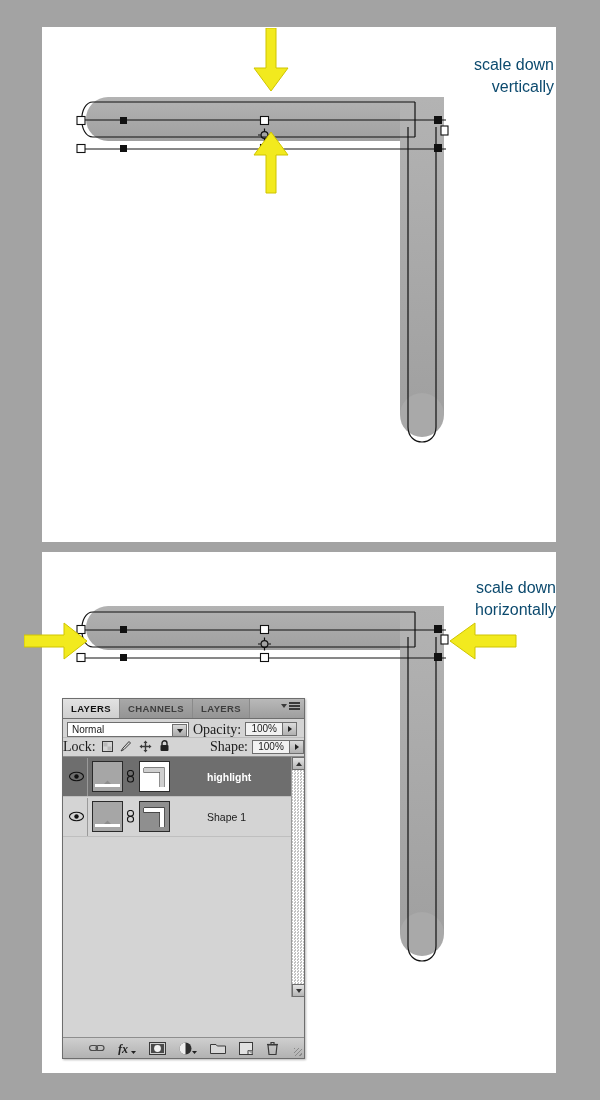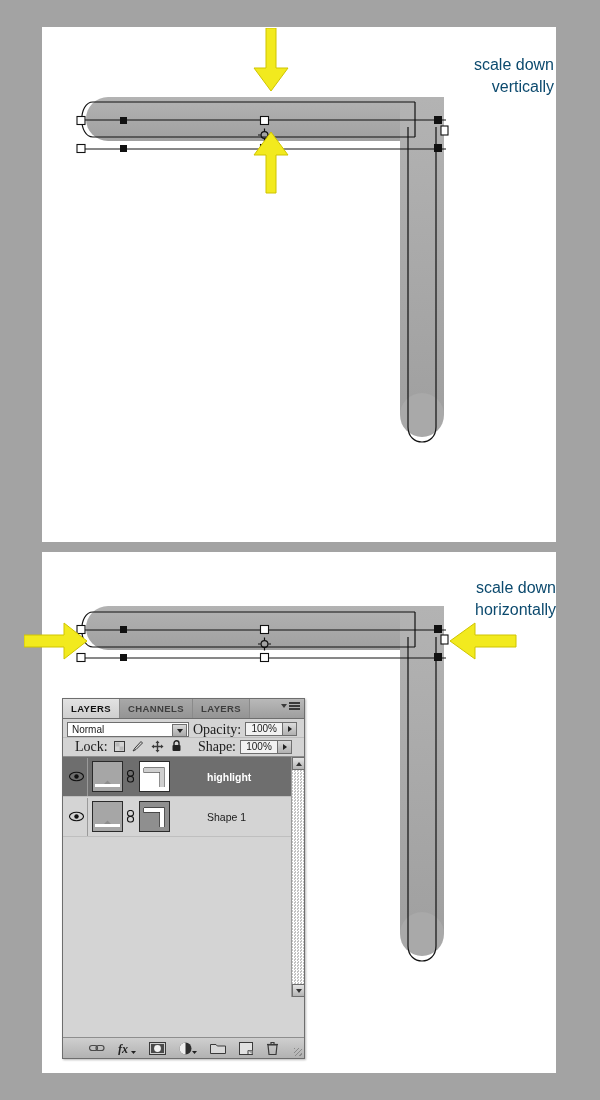--- a/index.html
+++ b/index.html
@@ -101,21 +101,21 @@
   }
   .numfield .spin{
     width:13px;border-left:1px solid #6e6e6e;
     background:linear-gradient(#dcdcdc,#b0b0b0);
     display:flex;align-items:center;justify-content:center;
   }
   .spin-tri{width:0;height:0;border-top:3px solid transparent;border-bottom:3px solid transparent;border-left:4px solid #222;}
 
   .row-lock{
     display:flex;align-items:center;gap:4px;
-    padding:2px 12px;height:19px;box-sizing:border-box;
+    padding:2px 0;height:19px;box-sizing:border-box;
     border-bottom:1px solid #8e8e8e;
   }
   .lock-icons{display:flex;align-items:center;gap:7px;margin-left:2px;}
 
   .layer-list{position:relative;height:240px;background:#d4d4d4;overflow:hidden;}
   .layer-row{
     display:flex;align-items:center;height:40px;
     border-bottom:1px solid #bfbfbf;
     padding-left:2px;box-sizing:border-box;
     position:relative;

